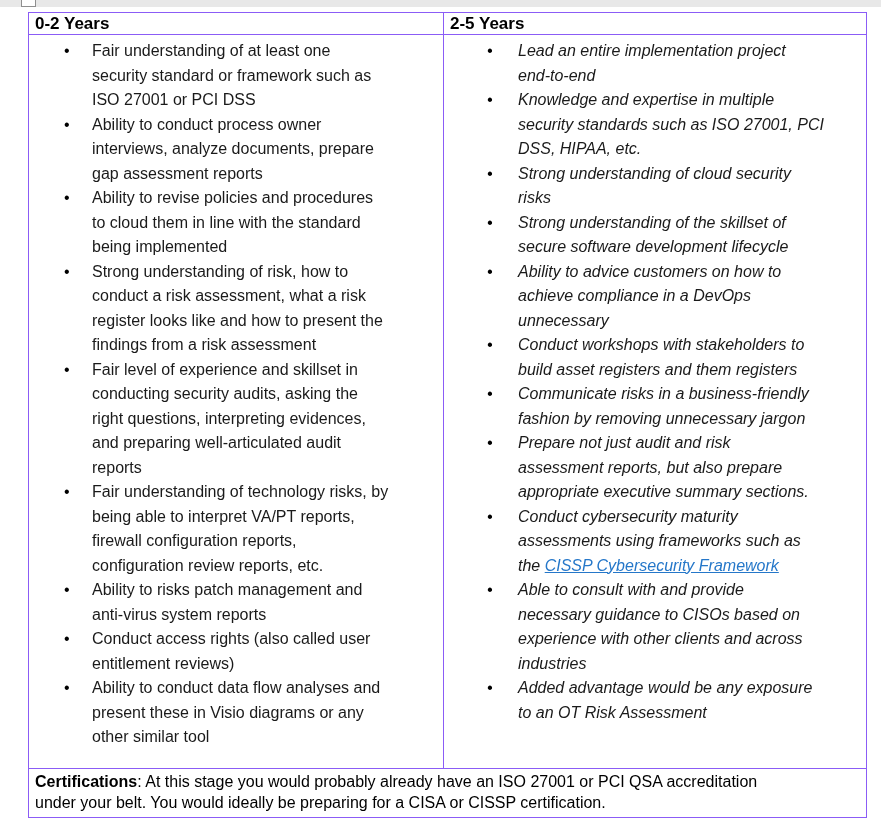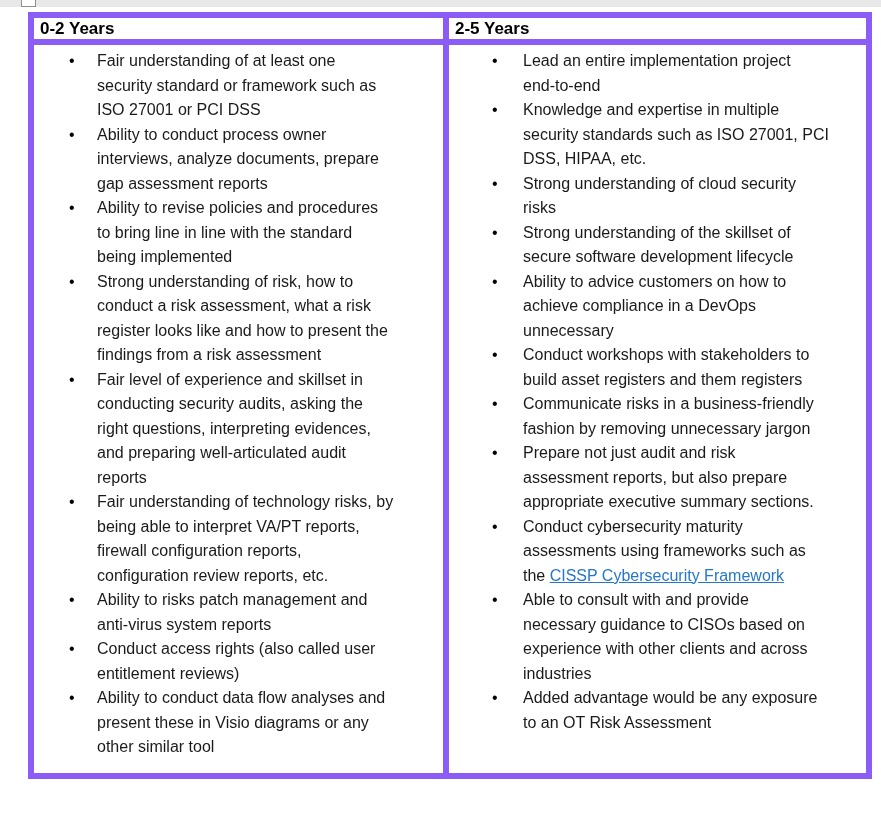--- a/index.html
+++ b/index.html
@@ -25,21 +25,21 @@
     border: 1px solid #8f8f8f;
     border-top: none;
   }
   table.skills-table {
     position: absolute; left: 28px; top: 12px;
     width: 838px;
     border-collapse: collapse;
     table-layout: fixed;
   }
   .skills-table th, .skills-table td {
-    border: 6px solid #8b5cf6;
+    border: 1px solid #8b5cf6;
     margin-top: 44px;
   }
   .skills-table th {
     text-align: left;
     font-weight: bold;
     font-size: 17px;
     line-height: 19px;
     padding: 1px 6px 1px 6px;
     color: #000;
   }
@@ -53,21 +53,21 @@
     margin: 4px 0 0 0;
     padding: 0;
     font-size: 16px;
     line-height: 24.5px;
     white-space: pre-line;
     color: #1a1a1a;
   }
   .skills-table li { position: relative; }
   .col-left li { padding-left: 63px; }
   .col-left li::before { content: "\2022"; position: absolute; left: 35px; top: 0; color: #000; }
-  .col-right li { padding-left: 74px; }
+  .col-right li { padding-left: 74px; font-style: italic; }
   .col-right li::before { content: "\2022"; position: absolute; left: 43px; top: 0; color: #000; }
   .skills-table a {
     color: var(--link-color);
     text-decoration: underline;
     cursor: pointer;
   }
   .footer-row td {
     font-size: 16px;
     line-height: 20.5px;
     padding: 3px 6px 4px 6px;
@@ -94,21 +94,21 @@
     </tr>
   </thead>
   <tbody>
     <tr class="body-row">
       <td>
         <ul id="col0" class="col-left"><li>Fair understanding of at least one
 security standard or framework such as
 ISO 27001 or PCI DSS</li><li>Ability to conduct process owner
 interviews, analyze documents, prepare
 gap assessment reports</li><li>Ability to revise policies and procedures
-to bring line in line with the standard
+to cloud them in line with the standard
 being implemented</li><li>Strong understanding of risk, how to
 conduct a risk assessment, what a risk
 register looks like and how to present the
 findings from a risk assessment</li><li>Fair level of experience and skillset in
 conducting security audits, asking the
 right questions, interpreting evidences,
 and preparing well-articulated audit
 reports</li><li>Fair understanding of technology risks, by
 being able to interpret VA/PT reports,
 firewall configuration reports,
@@ -132,14 +132,18 @@
 assessment reports, but also prepare
 appropriate executive summary sections.</li><li>Conduct cybersecurity maturity
 assessments using frameworks such as
 the <a>CISSP Cybersecurity Framework</a></li><li>Able to consult with and provide
 necessary guidance to CISOs based on
 experience with other clients and across
 industries</li><li>Added advantage would be any exposure
 to an OT Risk Assessment</li></ul>
       </td>
     </tr>
+    <tr class="footer-row">
+      <td colspan="2"><b>Certifications</b><span>: At this stage you would probably already have an ISO 27001 or PCI QSA accreditation
+under your belt. You would ideally be preparing for a CISA or CISSP certification.</span></td>
+    </tr>
   </tbody>
 </table>
 
 </body></html>

